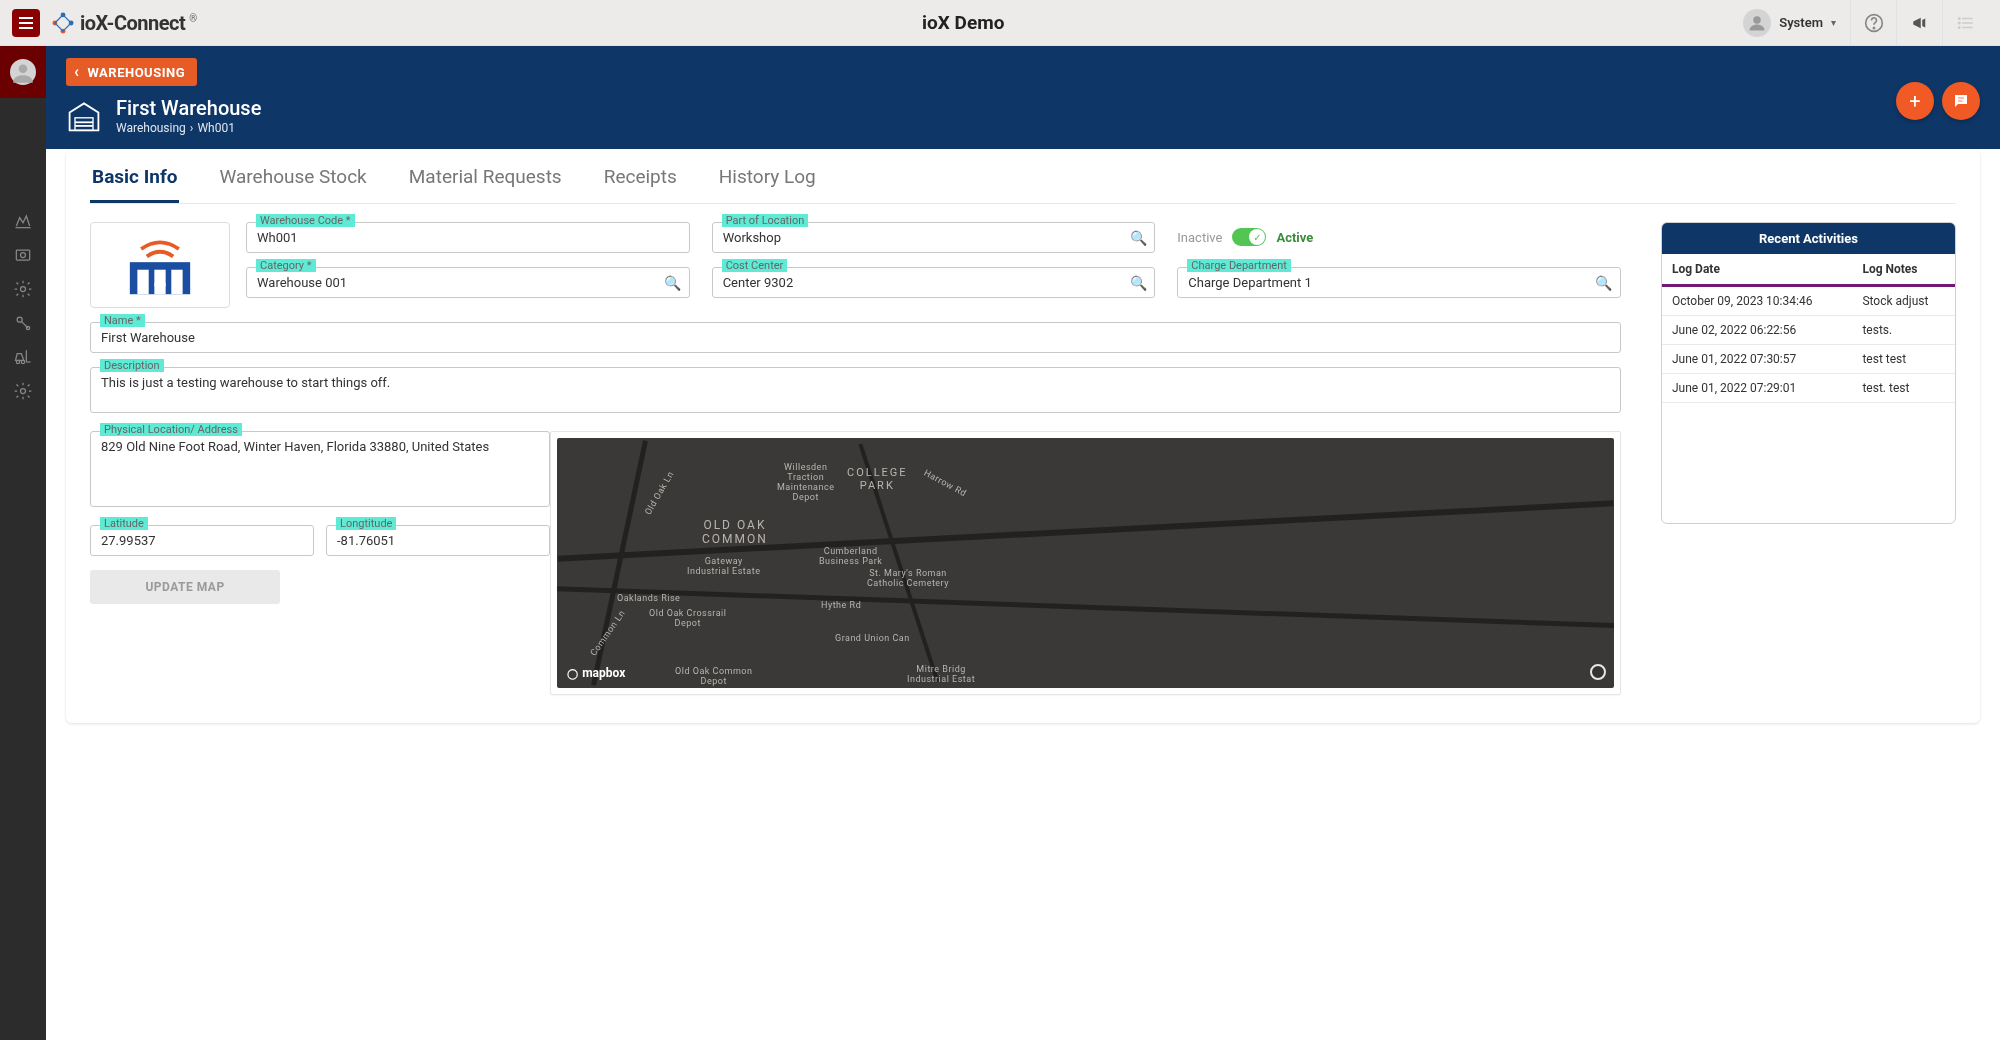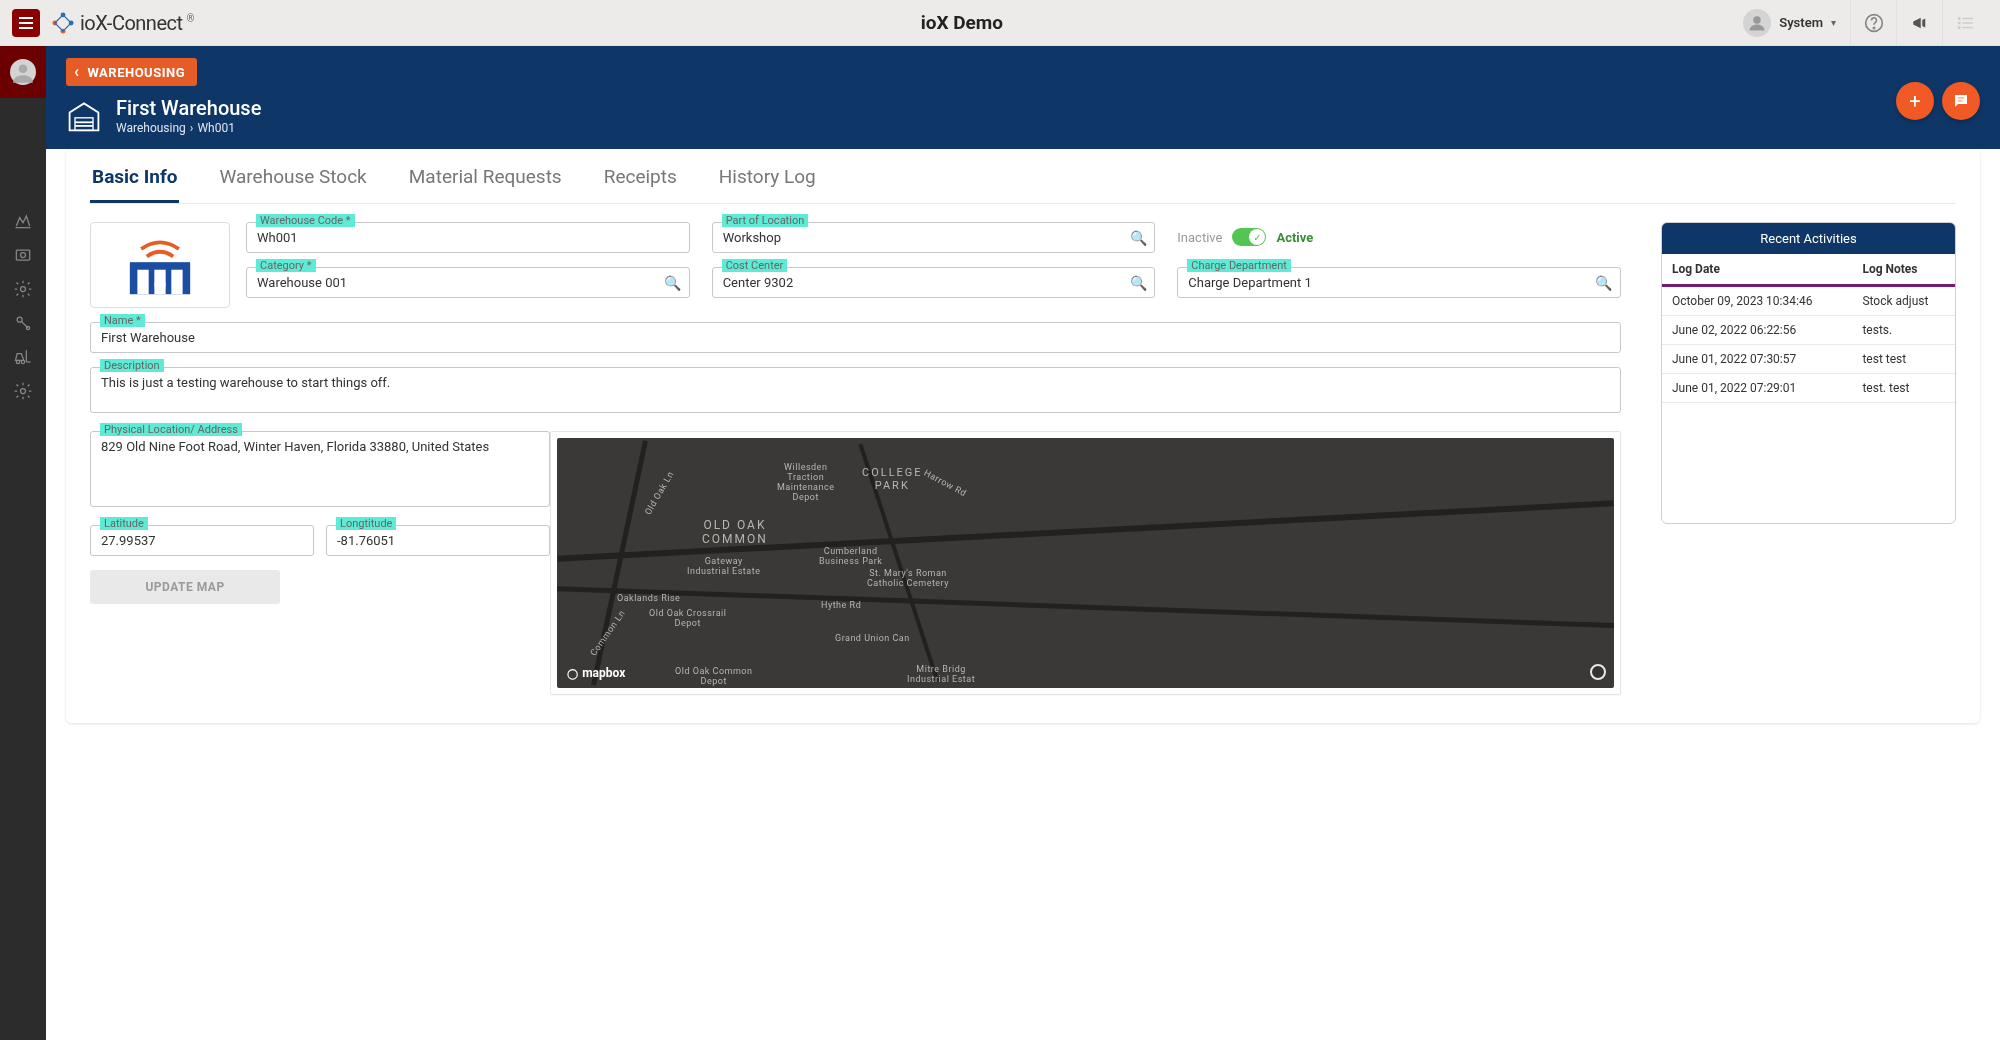--- a/index.html
+++ b/index.html
@@ -5,21 +5,21 @@
 * { margin: 0; padding: 0; box-sizing: border-box; font-family: -apple-system, BlinkMacSystemFont, "Segoe UI", Roboto, Arial, sans-serif; }
 html, body { width: 100%; height: 100%; background: #fff; }
 body { display: flex; flex-direction: column; }
 
 
 .topbar { height: 46px; background: #ecebe9; display: flex; align-items: center; padding: 0 12px; border-bottom: 1px solid #e1e1e1; }
 .hamburger { width: 28px; height: 28px; background: #8b0000; border-radius: 4px; display: flex; flex-direction: column; justify-content: center; align-items: center; gap: 3px; cursor: pointer; }
 .hamburger span { width: 14px; height: 2px; background: #fff; }
 .brand-logo { margin-left: 10px; display: flex; align-items: center; gap: 4px; }
 .brand-logo svg { width: 26px; height: 26px; }
-.brand-name { font-size: 20px; font-weight: 400; color: #333; letter-spacing: -0.5px; }
+.brand-name { font-size: 20px; font-weight: 700; color: #333; letter-spacing: -0.5px; }
 .brand-sub { font-size: 10px; color: #666; position: relative; top: -4px; }
 .app-title { flex: 1; text-align: center; font-size: 19px; font-weight: 700; color: #222; }
 .top-right { display: flex; align-items: center; gap: 0; }
 .user-chip { display: flex; align-items: center; gap: 8px; padding: 0 14px; cursor: pointer; height: 46px; }
 .avatar-sm { width: 28px; height: 28px; border-radius: 50%; background: #d4d4d4; display: flex; align-items: center; justify-content: center; }
 .user-name { font-size: 13px; font-weight: 600; color: #333; }
 .chev-d { font-size: 10px; color: #666; }
 .top-icon { width: 46px; height: 46px; display: flex; align-items: center; justify-content: center; color: #777; cursor: pointer; border-left: 1px solid #e1e1e1; font-size: 16px; }
 
 
@@ -78,21 +78,21 @@
 .update-btn { background: #e9e9e9; color: #9a9a9a; border: none; border-radius: 3px; padding: 10px; font-size: 12px; font-weight: 700; letter-spacing: 0.5px; cursor: not-allowed; width: 190px; }
 .map-wrap { flex: 1; border: 1px solid #e5e5e5; border-radius: 2px; padding: 6px; box-shadow: 0 1px 2px rgba(0,0,0,.04); }
 .map { height: 250px; background: #3b3937; border-radius: 2px; position: relative; overflow: hidden; }
 .map-label { position: absolute; color: #b8b4af; font-size: 9px; letter-spacing: 0.5px; text-align: center; text-transform: none; }
 .map-road { position: absolute; background: #232120; }
 .mapbox-attrib { position: absolute; left: 10px; bottom: 8px; color: #fff; font-size: 12px; font-weight: 700; display: flex; align-items: center; gap: 4px; }
 .mapbox-attrib::before { content:"◯"; font-size:10px; }
 .map-info { position: absolute; right: 8px; bottom: 8px; width: 16px; height: 16px; border-radius: 50%; background: #333; border: 2px solid #e8e8e8; }
 
 .activities { border: 1px solid #d0d0d0; border-radius: 6px; overflow: hidden; }
-.act-hdr { background: #0e3768; color: #fff; text-align: center; padding: 8px; font-size: 13px; font-weight: 400; }
+.act-hdr { background: #0e3768; color: #fff; text-align: center; padding: 8px; font-size: 13px; font-weight: 700; }
 .act-thead { display: flex; border-bottom: 3px solid #701a75; }
 .act-thead div { padding: 8px 10px; font-size: 12px; font-weight: 700; color: #333; }
 .act-thead div:first-child { flex: 0 0 65%; }
 .act-row { display: flex; border-bottom: 1px solid #eaeaea; }
 .act-row:last-child { border-bottom: none; }
 .act-row div { padding: 7px 10px; font-size: 12px; color: #333; }
 .act-row div:first-child { flex: 0 0 65%; }
 .act-spacer { height: 120px; }
 
 svg { display: block; }
@@ -328,21 +328,21 @@
               </div>
               <button class="update-btn">UPDATE MAP</button>
             </div>
             <div class="map-wrap">
               <div class="map">
                 <div class="map-road" style="left:0;top:90px;width:100%;height:6px;transform:rotate(-3deg)"></div>
                 <div class="map-road" style="left:-10px;top:170px;width:120%;height:5px;transform:rotate(2deg)"></div>
                 <div class="map-road" style="left:60px;top:0;width:5px;height:100%;transform:rotate(12deg)"></div>
                 <div class="map-road" style="left:340px;top:0;width:4px;height:100%;transform:rotate(-18deg)"></div>
                 <div class="map-label" style="left:145px;top:80px;font-size:12px;letter-spacing:2px">OLD OAK<br>COMMON</div>
-                <div class="map-label" style="left:305px;top:28px;font-size:11px;letter-spacing:2px">COLLEGE<br>PARK</div>
+                <div class="map-label" style="left:290px;top:28px;font-size:11px;letter-spacing:2px">COLLEGE<br>PARK</div>
                 <div class="map-label" style="left:220px;top:24px">Willesden<br>Traction<br>Maintenance<br>Depot</div>
                 <div class="map-label" style="left:130px;top:118px">Gateway<br>Industrial Estate</div>
                 <div class="map-label" style="left:262px;top:108px">Cumberland<br>Business Park</div>
                 <div class="map-label" style="left:310px;top:130px">St. Mary's Roman<br>Catholic Cemetery</div>
                 <div class="map-label" style="left:60px;top:155px">Oaklands Rise</div>
                 <div class="map-label" style="left:92px;top:170px">Old Oak Crossrail<br>Depot</div>
                 <div class="map-label" style="left:118px;top:228px">Old Oak Common<br>Depot</div>
                 <div class="map-label" style="left:264px;top:162px">Hythe Rd</div>
                 <div class="map-label" style="left:278px;top:195px">Grand Union Can</div>
                 <div class="map-label" style="left:350px;top:226px">Mitre Bridg<br>Industrial Estat</div>

